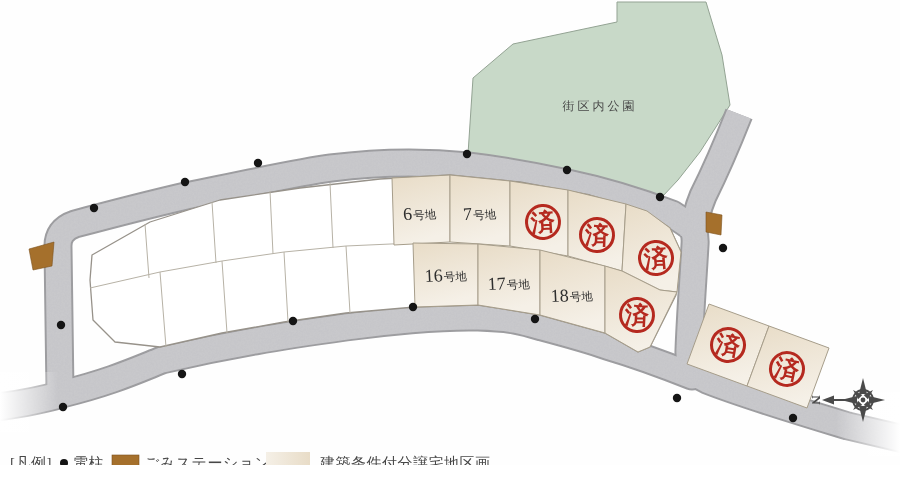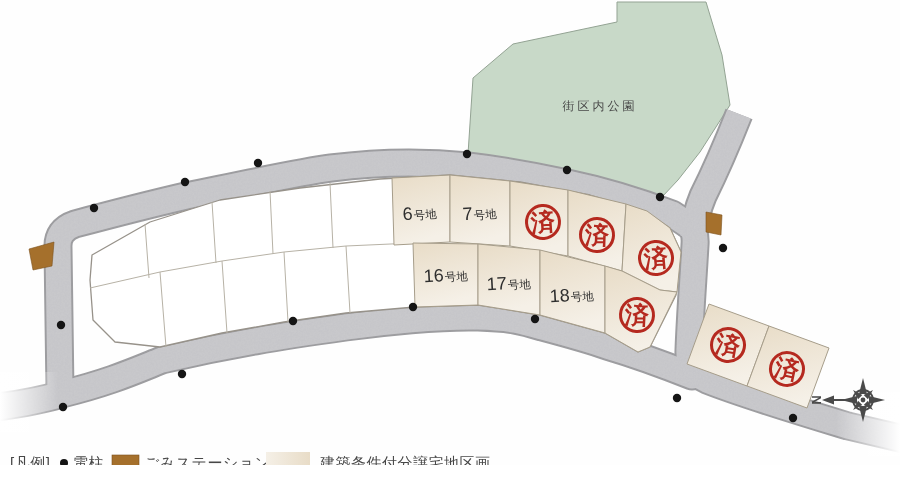--- a/index.html
+++ b/index.html
@@ -1,17 +1,17 @@
 <!DOCTYPE html>
 <html style="--park: #c8d9c8; --park_line: #93a393; --road: #c9c9cc; --road_edge: #9d9da0; --block_line: #97928a; --divider: #b7b2a6; --parcel_hi: #f5f0e7; --parcel_lo: #e8dcc7; --parcel_border: #a69d8a; --stamp: #b5291f; --brown: #a5702c; --dot: #151515; --text: #474747; --label: #2e2e2e; --compass: #4a4a4a;"><head>
 <meta charset="utf-8">
 <style>
   html,body{margin:0;padding:0;background:#ffffff;}
   .stage{position:relative;width:900px;height:465px;background:#fefefe;overflow:hidden;
-         font-family:Liberation Sans, sans-serif;}
+         font-family:Liberation Serif, serif;}
   svg{display:block}
   .park{fill:var(--park);stroke:var(--park_line);stroke-width:1;}
   .park-label{fill:var(--text);font-size:12px;letter-spacing:3px;}
   .roadDark{fill:none;stroke:var(--road_edge);stroke-width:29;stroke-linecap:round;stroke-linejoin:round;}
   .roadLite{fill:none;stroke:var(--road);stroke-width:25;stroke-linecap:round;stroke-linejoin:round;}
   .roadButt{stroke-linecap:butt;}
   .block{fill:#ffffff;stroke:var(--block_line);stroke-width:1.3;stroke-linejoin:round;}
   .divider{stroke:var(--divider);stroke-width:1;fill:none;}
   .parcel{fill:url(#parcelG);stroke:var(--parcel_border);stroke-width:1;stroke-linejoin:round;}
   .plot-label{fill:var(--label);text-anchor:middle;}

